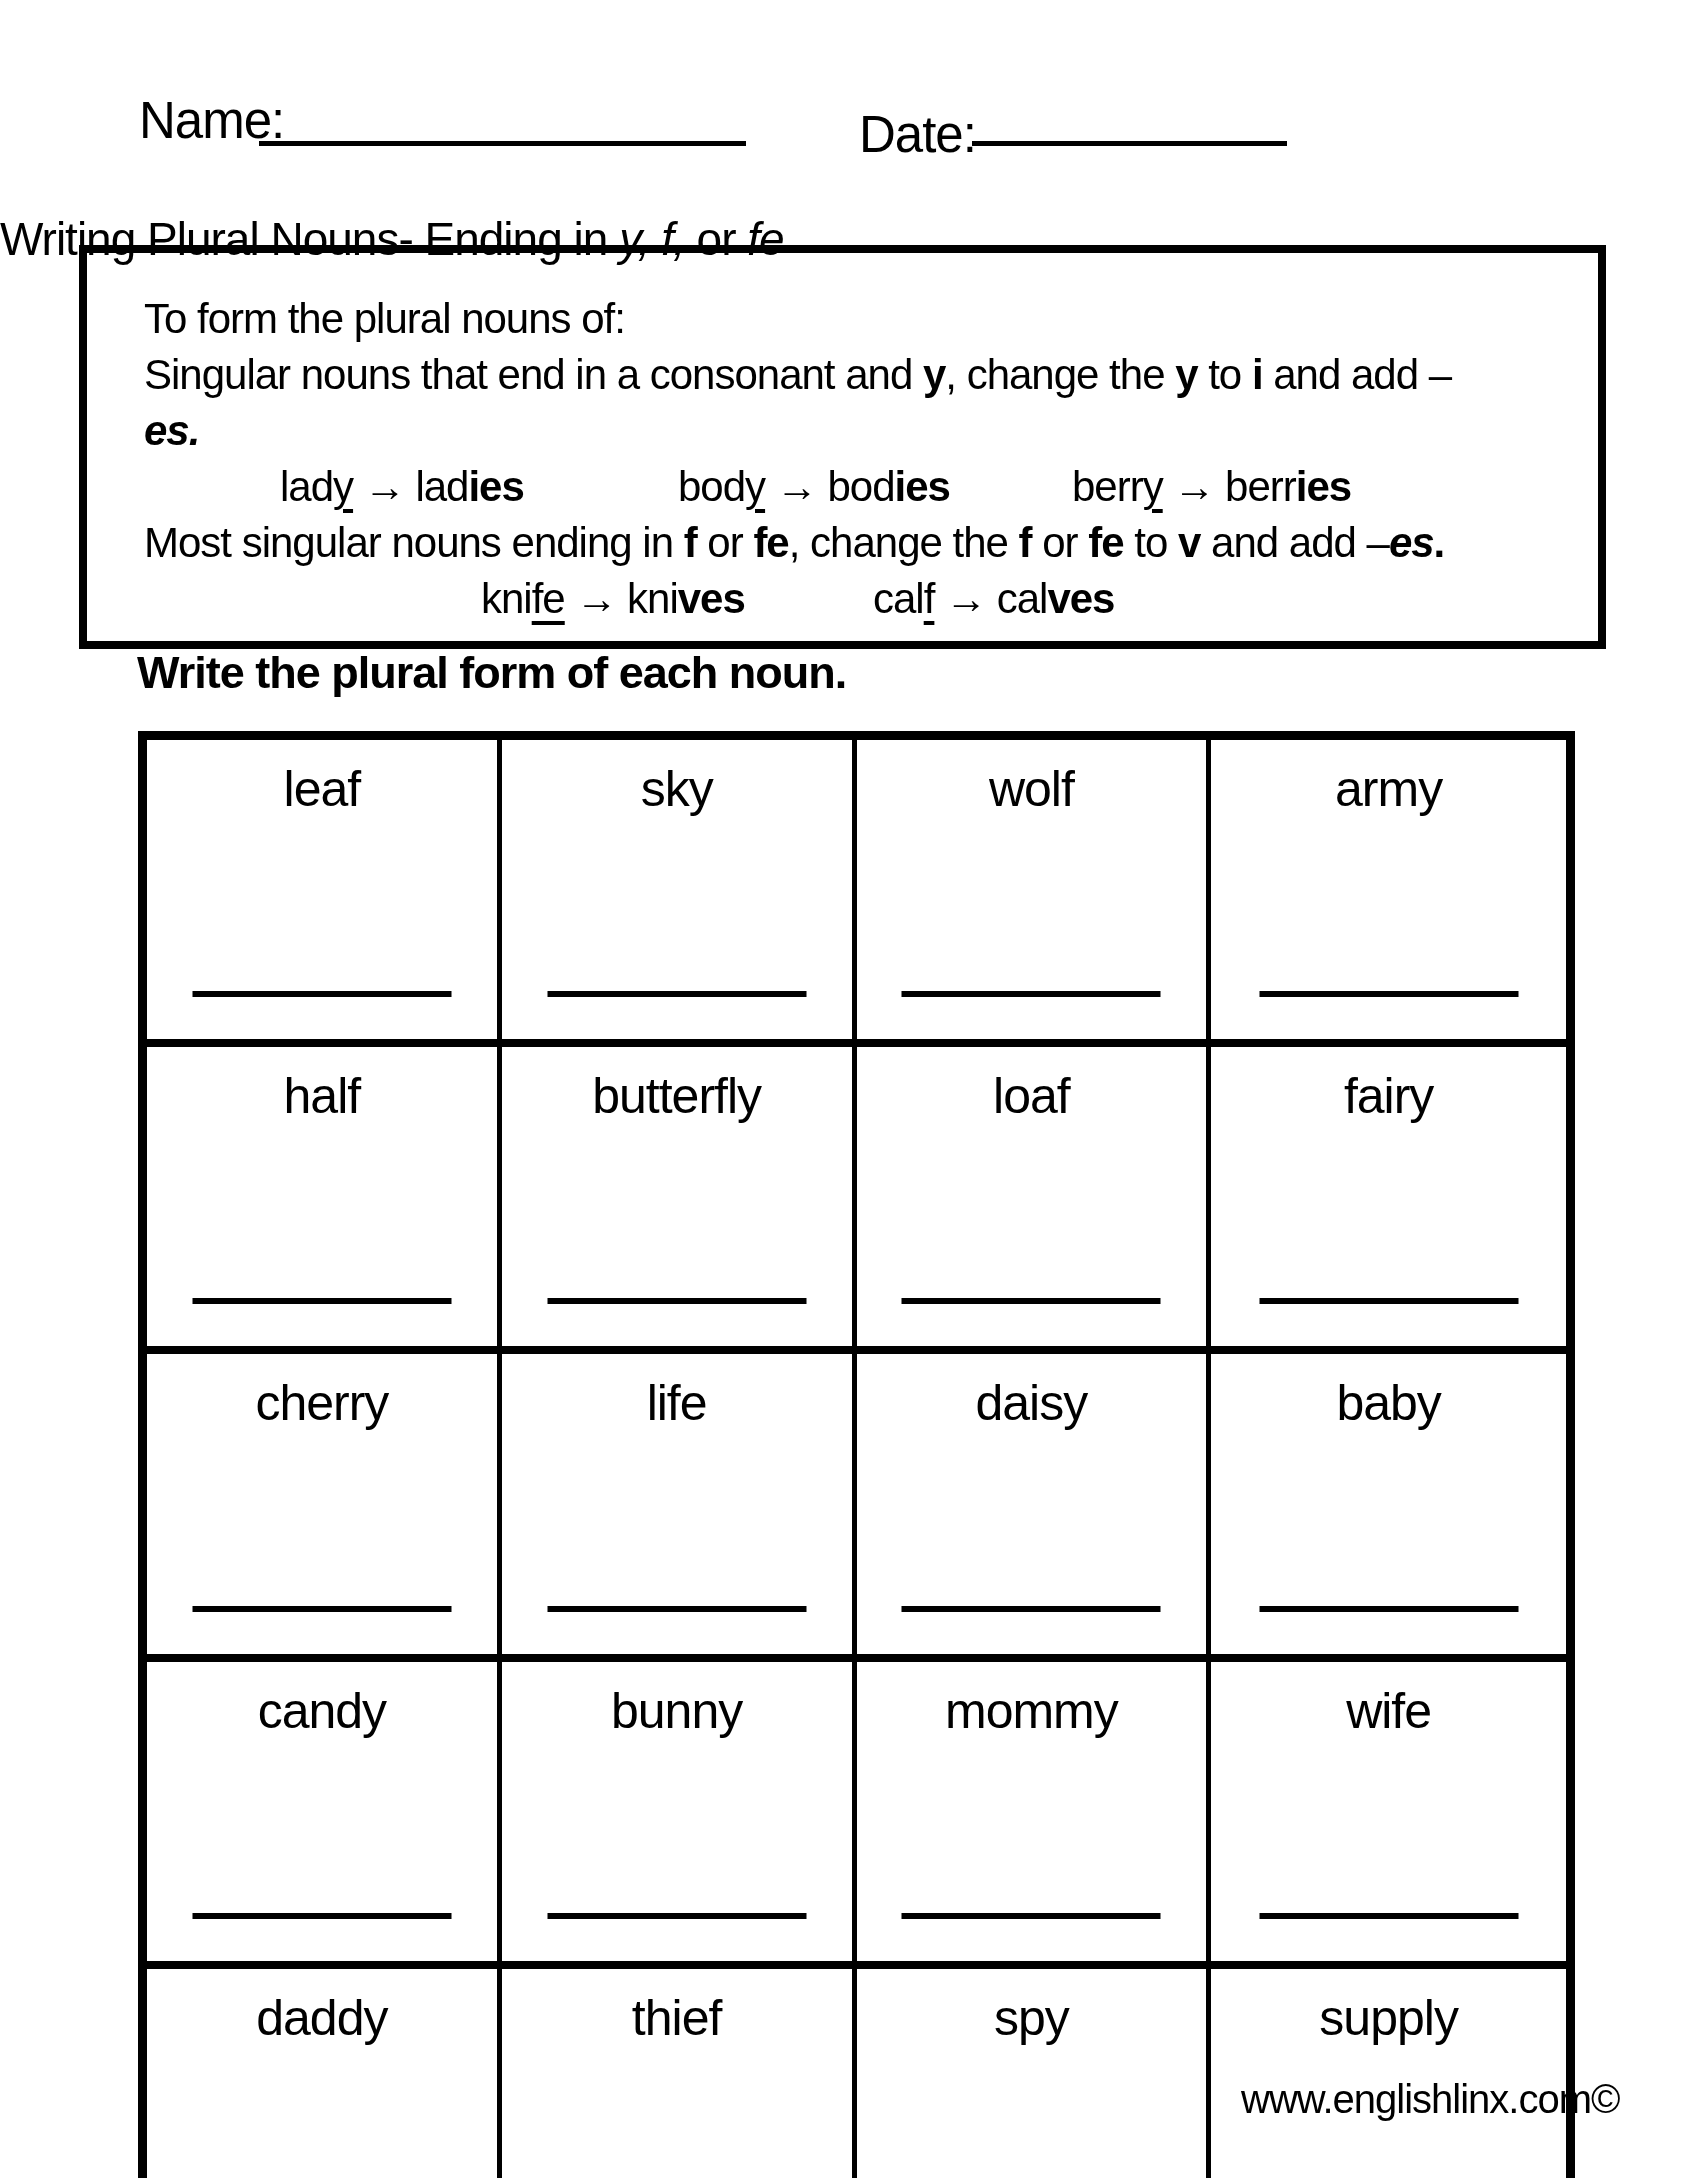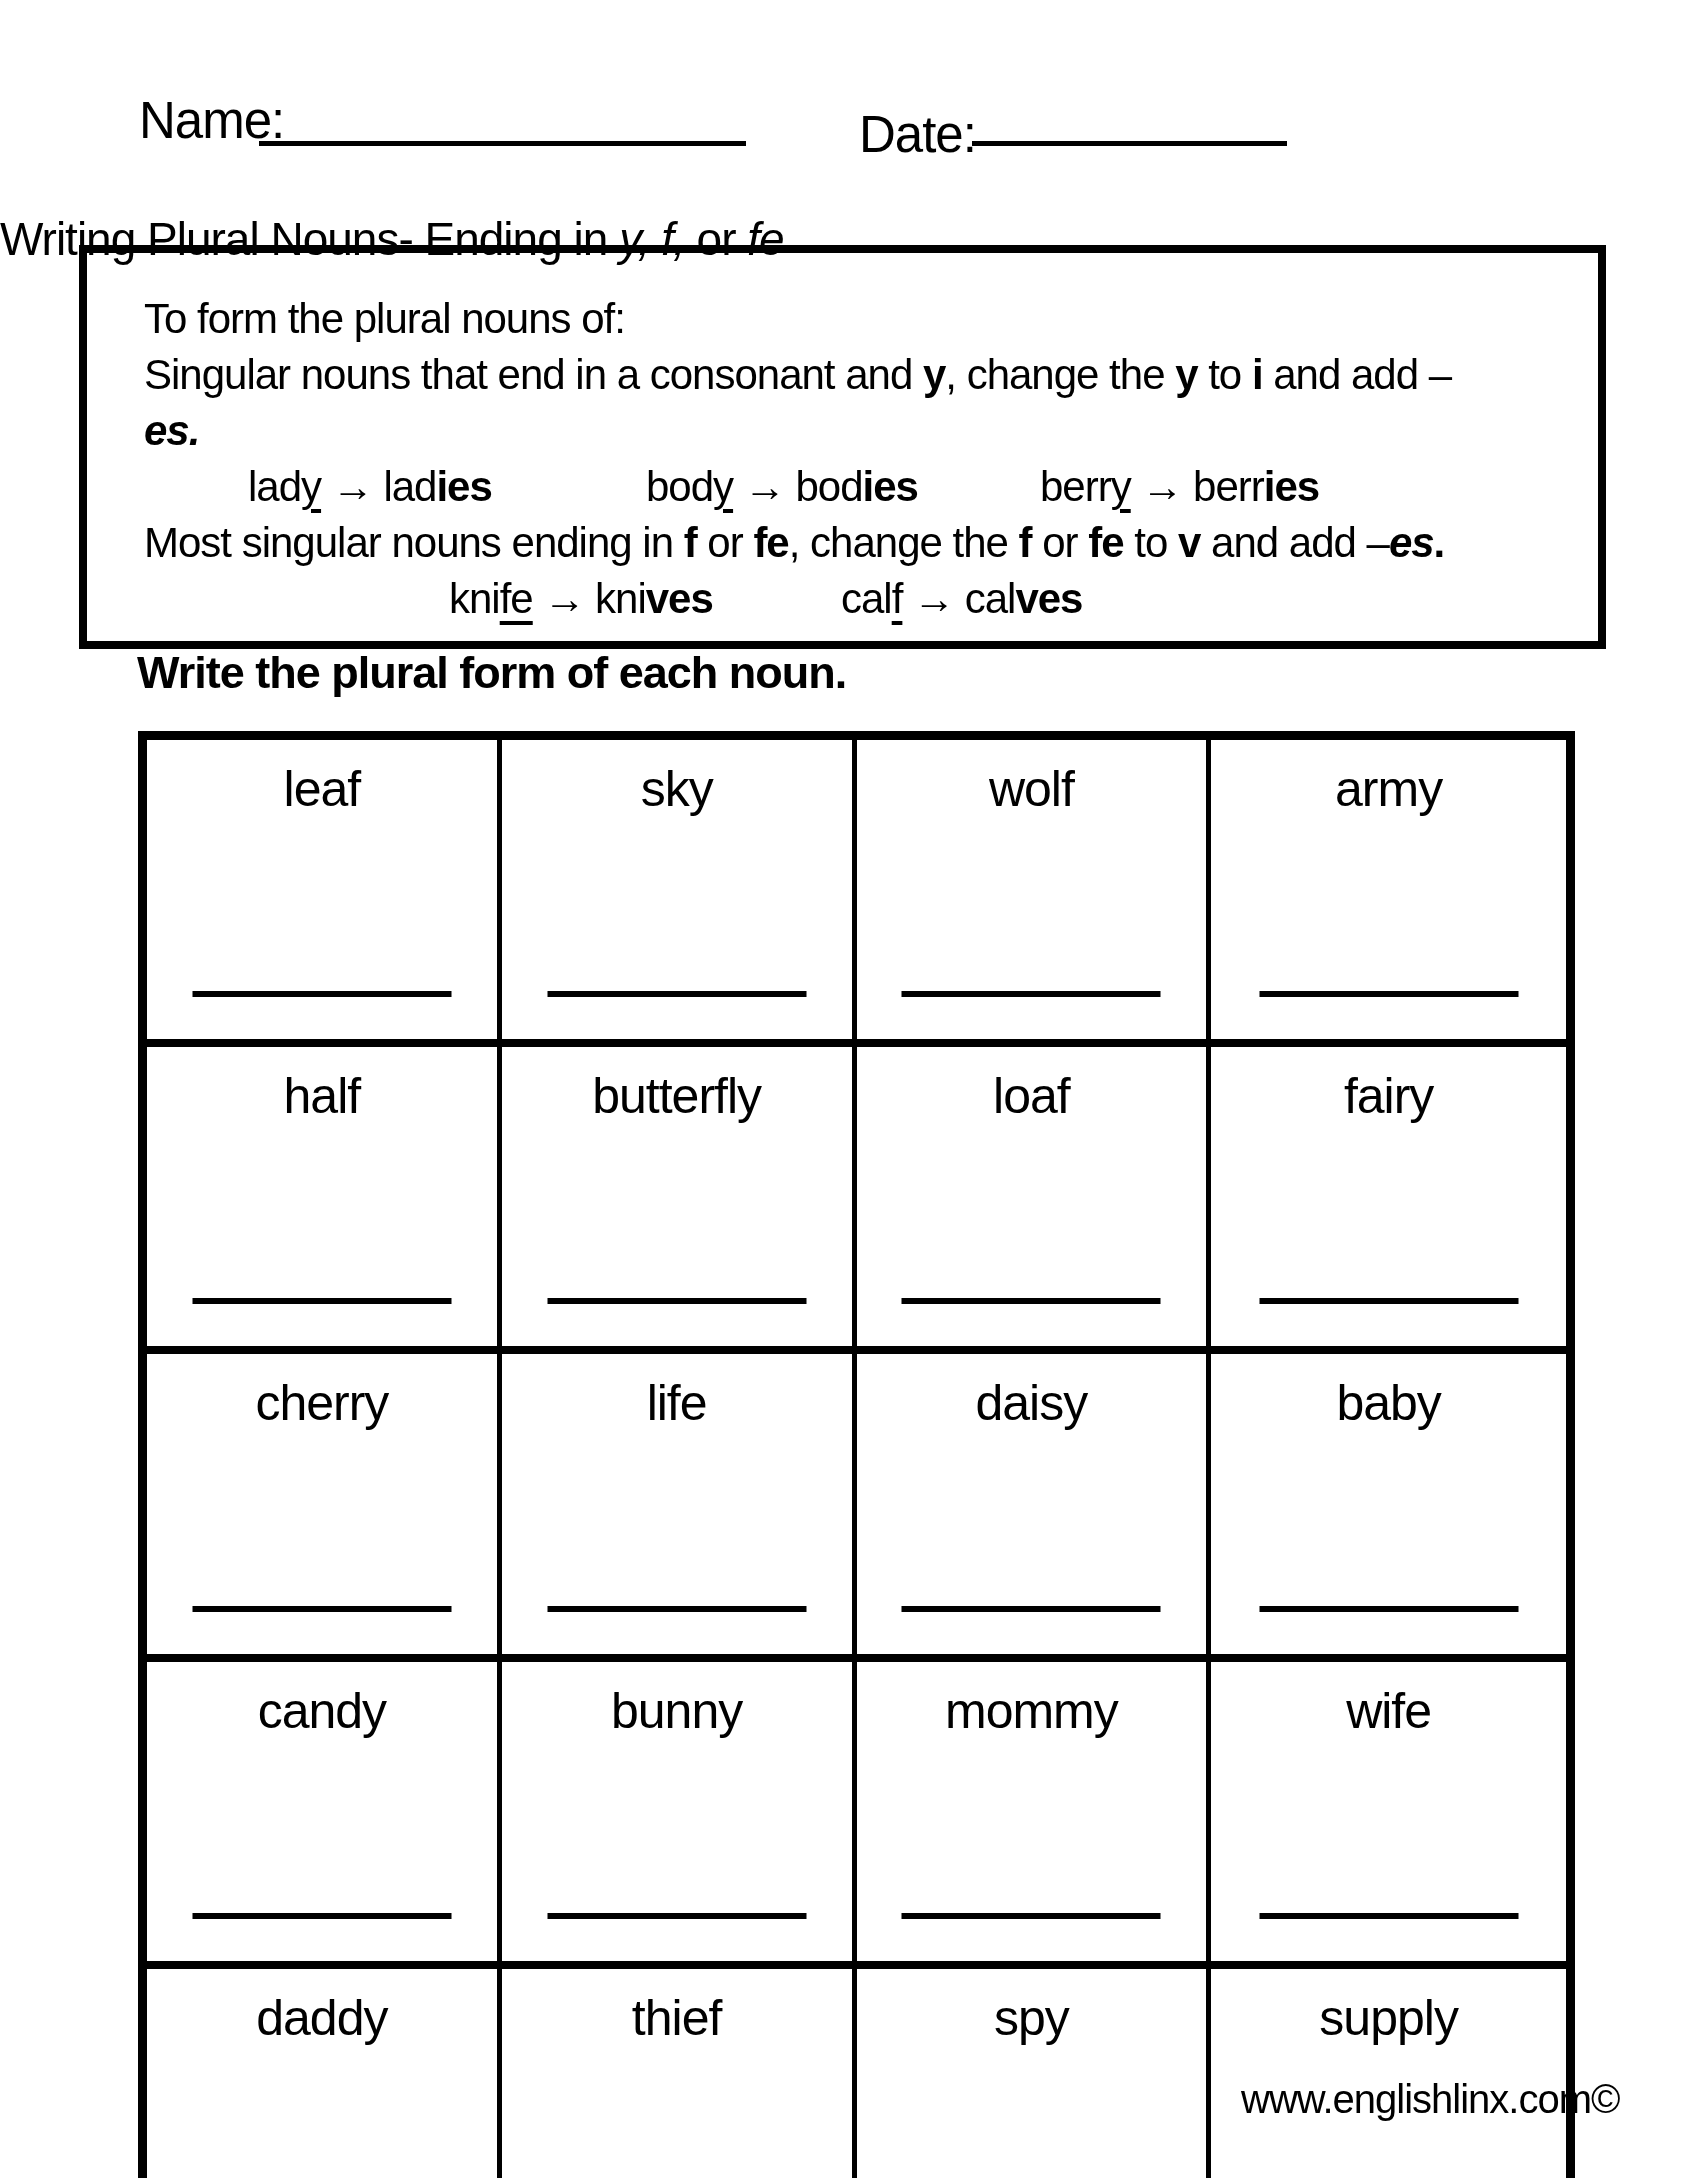--- a/index.html
+++ b/index.html
@@ -20,21 +20,21 @@
 
   
   .rules-box{
     position:absolute;left:79px;top:245px;width:1527px;height:404px;
     border:8px solid #000;box-sizing:border-box;font-size:42px;letter-spacing:-1px;
   }
   .rules-inner{position:absolute;left:0;top:38px;right:0;}
   .rule-line{position:relative;height:56px;line-height:56px;padding-left:57px;white-space:nowrap;}
   .rule-line.indent-sm{}
   .rule-line.examples{padding-left:0;}
-  .ex-item{position:absolute;top:0;white-space:nowrap;}
+  .ex-item{position:absolute;top:0;white-space:nowrap;margin-left:32px;}
   .ex-pos-a{left:161px;} .ex-pos-b{left:559px;} .ex-pos-c{left:953px;}
   .ex-pos-d{left:362px;} .ex-pos-e{left:754px;}
 
   .seg-b{font-weight:bold;}
   .seg-i{font-style:italic;}
   .seg-u{text-decoration:underline;text-decoration-thickness:4px;text-underline-offset:8px;}
 
   
   .prompt{position:absolute;left:137px;top:647px;font-size:45px;font-weight:bold;letter-spacing:-1px;}
 

